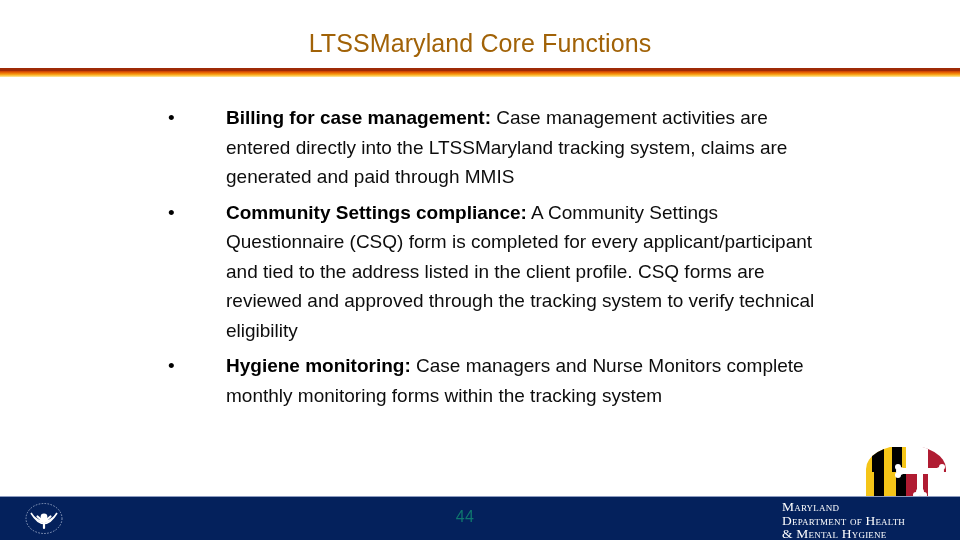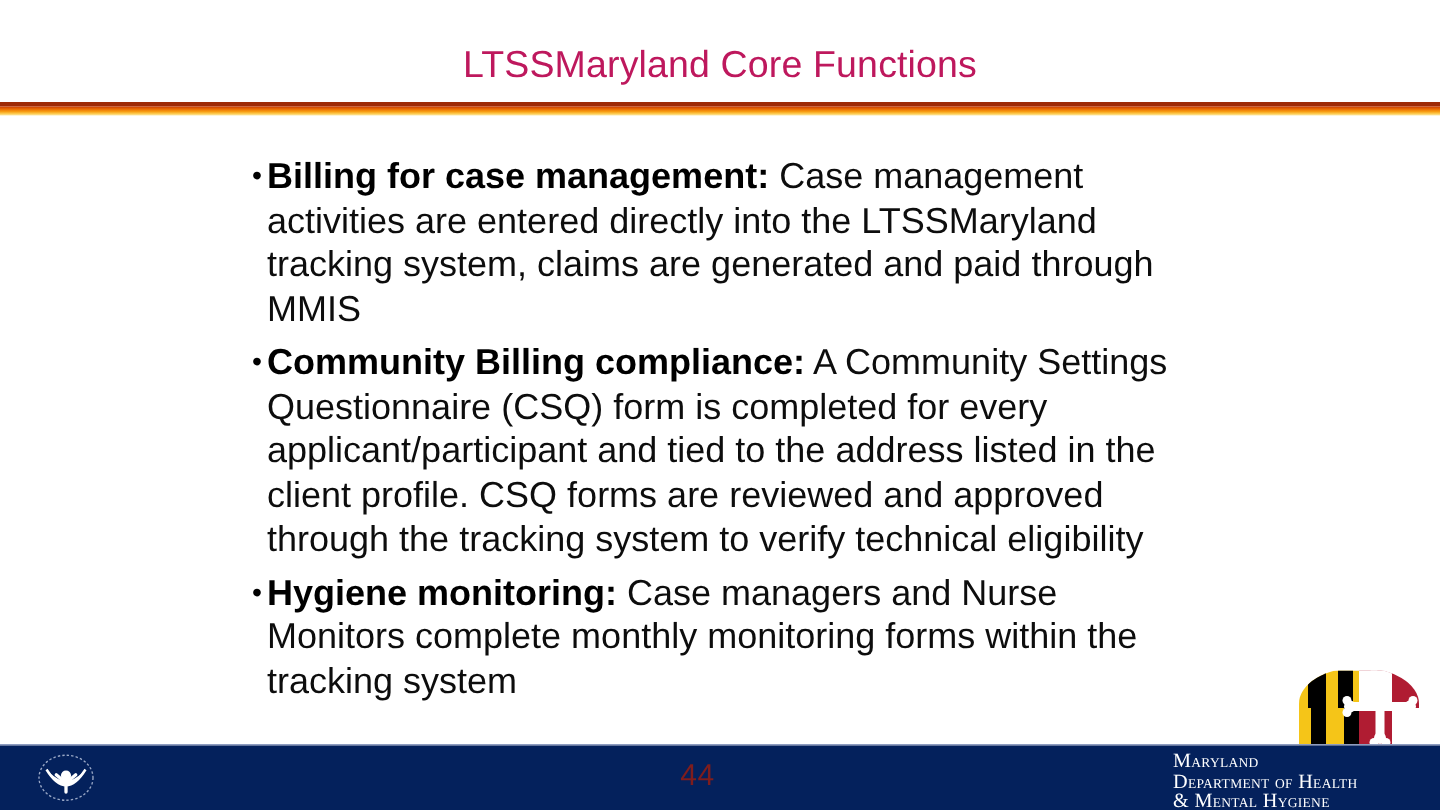--- a/index.html
+++ b/index.html
@@ -30,21 +30,21 @@
     top: 22px;
     width: 960px;
     height: 42px;
     display: flex;
     align-items: center;
     justify-content: center;
   }
   .slide-title {
     font-size: 25px;
     line-height: 30px;
-    color: #be185d;
+    color: #a16207;
     font-weight: 400;
     letter-spacing: 0.1px;
     white-space: nowrap;
   }
 
   
   .divider {
     position: absolute;
     left: 0;
     top: 68px;
@@ -89,24 +89,25 @@
     width: 18px;
     min-width: 18px;
     text-align: left;
     font-size: 19px;
     line-height: 29.5px;
     color: #000000;
     padding-left: 8px;
     box-sizing: border-box;
   }
   .bullet-text {
-    font-size: 24px;
+    font-size: 19px;
     line-height: 29.5px;
     color: #0d0d0d;
     max-width: 620px;
+    margin-left: 48px;
   }
   .bullet-lead {
     font-weight: bold;
     color: #000000;
   }
 
   
   .footer-bar {
     position: absolute;
     left: 0;
@@ -123,23 +124,23 @@
     height: 1px;
     background: #8d9cc0;
   }
 
   .page-number {
     position: absolute;
     left: 430px;
     top: 508px;
     width: 70px;
     text-align: center;
-    font-size: 20px;
+    font-size: 16px;
     line-height: 18px;
-    color: #7f1d1d;
+    color: #0f766e;
     letter-spacing: 0.4px;
   }
 
   
   .seal {
     position: absolute;
     left: 24px;
     top: 502px;
     width: 40px;
     height: 33px;
@@ -185,21 +186,21 @@
 
   <div class="body-area">
 
     <div class="bullet-row">
       <div class="bullet-mark">•</div>
       <div class="bullet-text"><span class="bullet-lead">Billing for case management:</span><span> Case management activities are entered directly into the LTSSMaryland tracking system, claims are generated and paid through MMIS</span></div>
     </div>
 
     <div class="bullet-row">
       <div class="bullet-mark">•</div>
-      <div class="bullet-text"><span class="bullet-lead">Community Billing compliance:</span><span> A Community Settings Questionnaire (CSQ) form is completed for every applicant/participant and tied to the address listed in the client profile. CSQ forms are reviewed and approved through the tracking system to verify technical eligibility</span></div>
+      <div class="bullet-text"><span class="bullet-lead">Community Settings compliance:</span><span> A Community Settings Questionnaire (CSQ) form is completed for every applicant/participant and tied to the address listed in the client profile. CSQ forms are reviewed and approved through the tracking system to verify technical eligibility</span></div>
     </div>
 
     <div class="bullet-row">
       <div class="bullet-mark">•</div>
       <div class="bullet-text"><span class="bullet-lead">Hygiene monitoring:</span><span> Case managers and Nurse Monitors complete monthly monitoring forms within the tracking system</span></div>
     </div>
 
   </div>
 
   <div class="md-logo">

